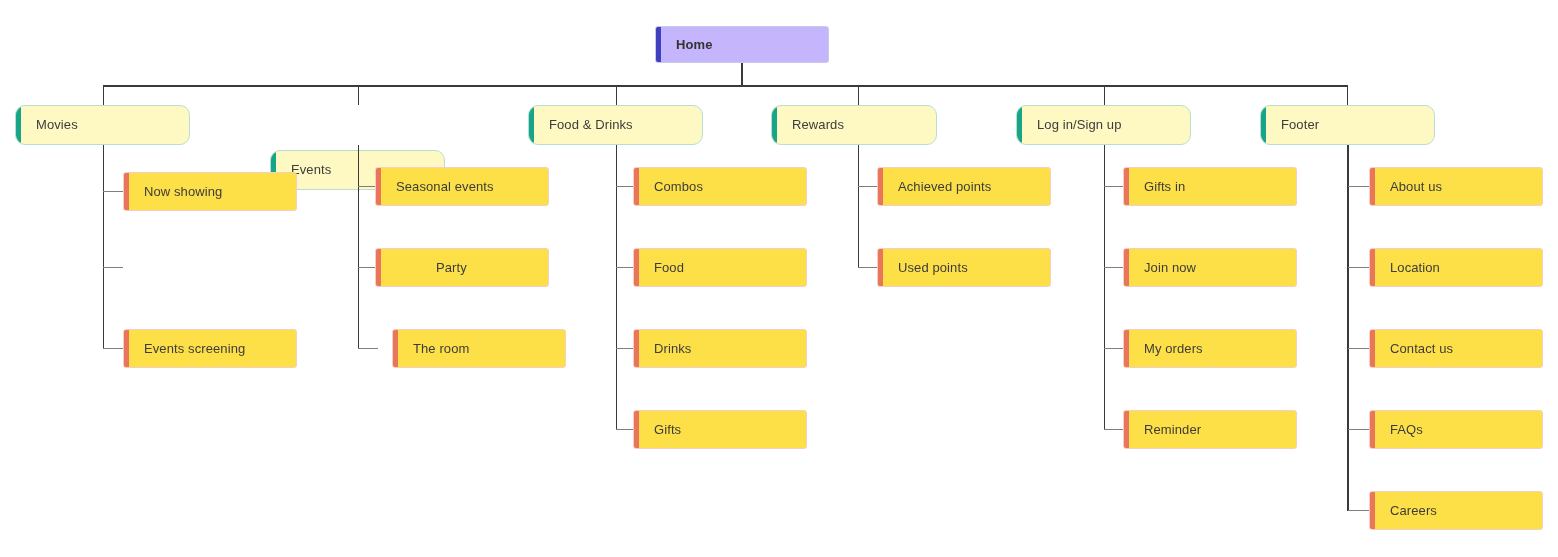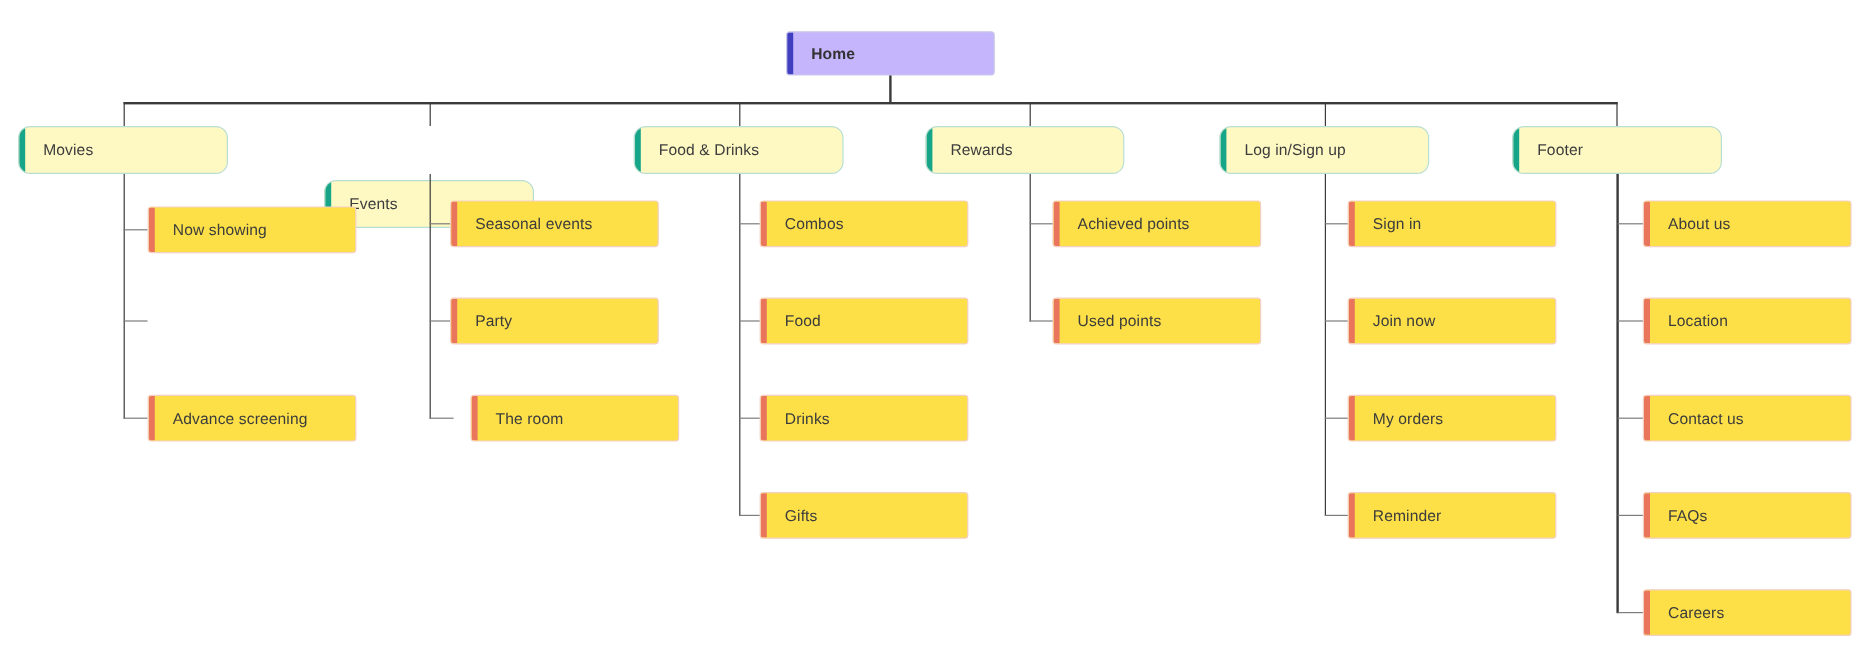--- a/index.html
+++ b/index.html
@@ -131,33 +131,33 @@
   <div class="edge h light" style="left:103px; top:191px; width:20px;"></div>
   <div class="edge h light" style="left:103px; top:267px; width:20px;"></div>
   <div class="edge h light" style="left:103px; top:348px; width:20px;"></div>
 
   <div class="node level-page" style="left:123px; top:172px; width:174px; height:39px;">
     <span class="accent"></span>
     <span class="label">Now showing</span>
   </div>
   <div class="node level-page" style="left:123px; top:329px; width:174px; height:39px;">
     <span class="accent"></span>
-    <span class="label">Advance screening</span>
+    <span class="label">Events screening</span>
   </div>
 
   <div class="edge v" style="left:358px; top:145px; width:1px; height:204px;"></div>
   <div class="edge h light" style="left:358px; top:186px; width:20px;"></div>
   <div class="edge h light" style="left:358px; top:267px; width:20px;"></div>
   <div class="edge h light" style="left:358px; top:348px; width:20px;"></div>
 
   <div class="node level-page" style="left:375px; top:167px; width:174px; height:39px;">
     <span class="accent"></span>
     <span class="label">Seasonal events</span>
   </div>
-  <div class="node level-page" style="left:375px; top:248px; width:174px; height:39px;">
+  <div class="node level-page" style="left:375px; top:248px; width:174px; height:39px;padding-left:40px;">
     <span class="accent"></span>
     <span class="label">Party</span>
   </div>
   <div class="node level-page" style="left:375px; top:329px; width:174px; height:39px;margin-left:17px;">
     <span class="accent"></span>
     <span class="label">The room</span>
   </div>
 
   <div class="edge v" style="left:616px; top:145px; width:1px; height:285px;"></div>
   <div class="edge h light" style="left:616px; top:186px; width:20px;"></div>
@@ -196,21 +196,21 @@
   </div>
 
   <div class="edge v" style="left:1104px; top:145px; width:1px; height:285px;"></div>
   <div class="edge h light" style="left:1104px; top:186px; width:20px;"></div>
   <div class="edge h light" style="left:1104px; top:267px; width:20px;"></div>
   <div class="edge h light" style="left:1104px; top:348px; width:20px;"></div>
   <div class="edge h light" style="left:1104px; top:429px; width:20px;"></div>
 
   <div class="node level-page" style="left:1123px; top:167px; width:174px; height:39px;">
     <span class="accent"></span>
-    <span class="label">Sign in</span>
+    <span class="label">Gifts in</span>
   </div>
   <div class="node level-page" style="left:1123px; top:248px; width:174px; height:39px;">
     <span class="accent"></span>
     <span class="label">Join now</span>
   </div>
   <div class="node level-page" style="left:1123px; top:329px; width:174px; height:39px;">
     <span class="accent"></span>
     <span class="label">My orders</span>
   </div>
   <div class="node level-page" style="left:1123px; top:410px; width:174px; height:39px;">

